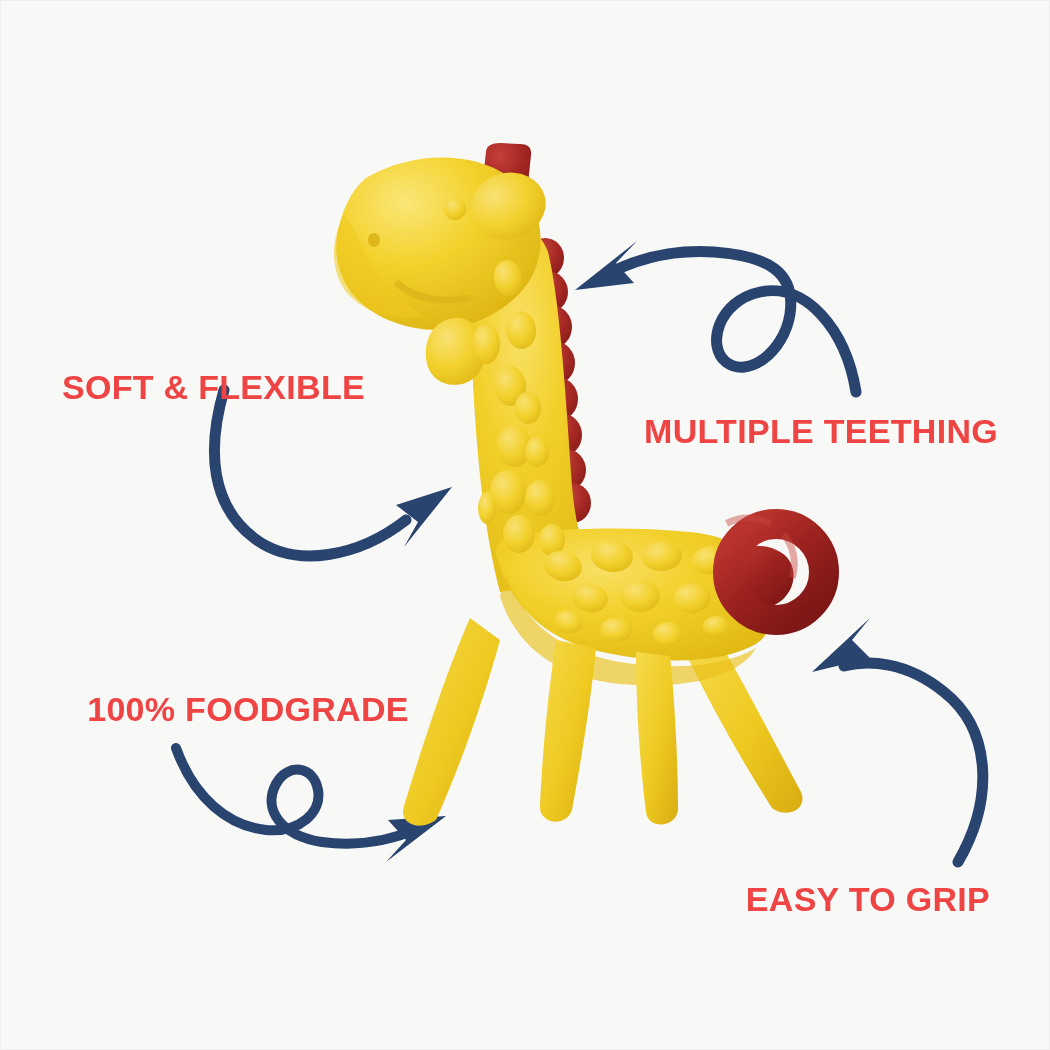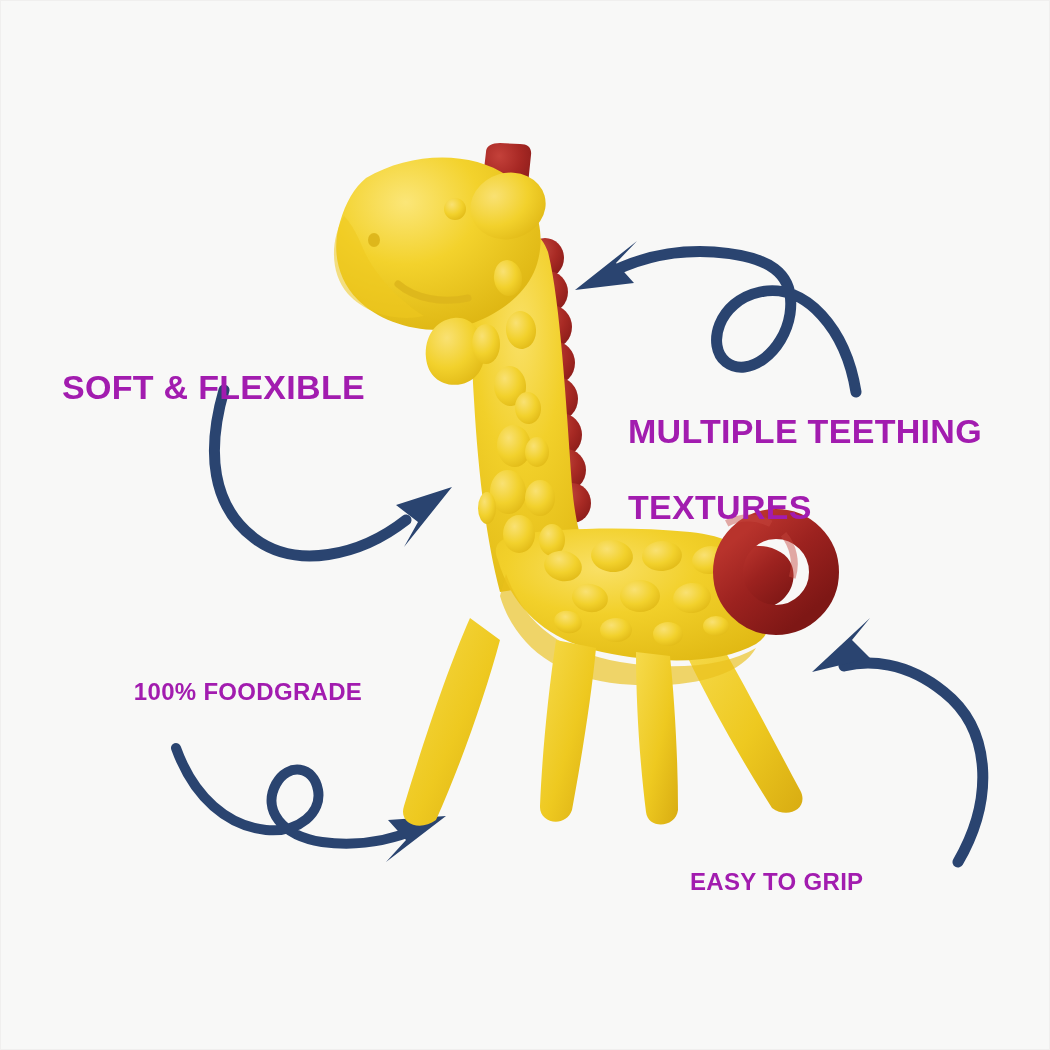--- a/index.html
+++ b/index.html
@@ -27,56 +27,56 @@
   }
   .stage {
     position: absolute;
     left: 0;
     top: 0;
     width: 1050px;
     height: 1050px;
   }
   .callout {
     position: absolute;
-    color: #a21caf;
+    color: #ef4444;
     font-weight: 700;
     letter-spacing: 0.3px;
     line-height: 1.12;
     white-space: pre-line;
     font-family: "Liberation Sans", sans-serif;
   }
   .callout .ln {
     display: block;
   }
   #callout-soft-flexible {
     left: 62px;
     top: 330px;
     font-size: 34px;
     text-align: left;
   }
   #callout-multiple-textures {
     left: 628px;
     top: 374px;
     width: 370px;
     font-size: 34px;
-    text-align: left;
+    text-align: right;
   }
   #callout-foodgrade-silicone {
     left: 78px;
     top: 652px;
     width: 340px;
-    font-size: 24px;
+    font-size: 34px;
     text-align: center;
   }
   #callout-easy-grip {
     left: 690px;
     top: 842px;
     width: 300px;
-    font-size: 24px;
-    text-align: left;
+    font-size: 34px;
+    text-align: right;
   }
 </style>
 </head>
 <body>
 
 <div id="infographic">
 
   <svg class="stage" viewBox="0 0 1050 1050" xmlns="http://www.w3.org/2000/svg">
 
     <defs>
@@ -239,21 +239,20 @@
       <circle cx="760" cy="548" r="46" fill="none" stroke="#c6463d" stroke-width="7" opacity="0.45" stroke-dasharray="46 180" transform="rotate(-40 776 572)"></circle>
     </g>
   </svg>
 
   <div class="callout" id="callout-soft-flexible">
     <span class="ln">SOFT &amp; FLEXIBLE</span>
   </div>
 
   <div class="callout" id="callout-multiple-textures">
     <span class="ln">MULTIPLE TEETHING</span>
-    <span class="ln">TEXTURES</span>
   </div>
 
   <div class="callout" id="callout-foodgrade-silicone">
     <span class="ln">100% FOODGRADE</span>
   </div>
 
   <div class="callout" id="callout-easy-grip">
     <span class="ln">EASY TO GRIP</span>
   </div>
 

